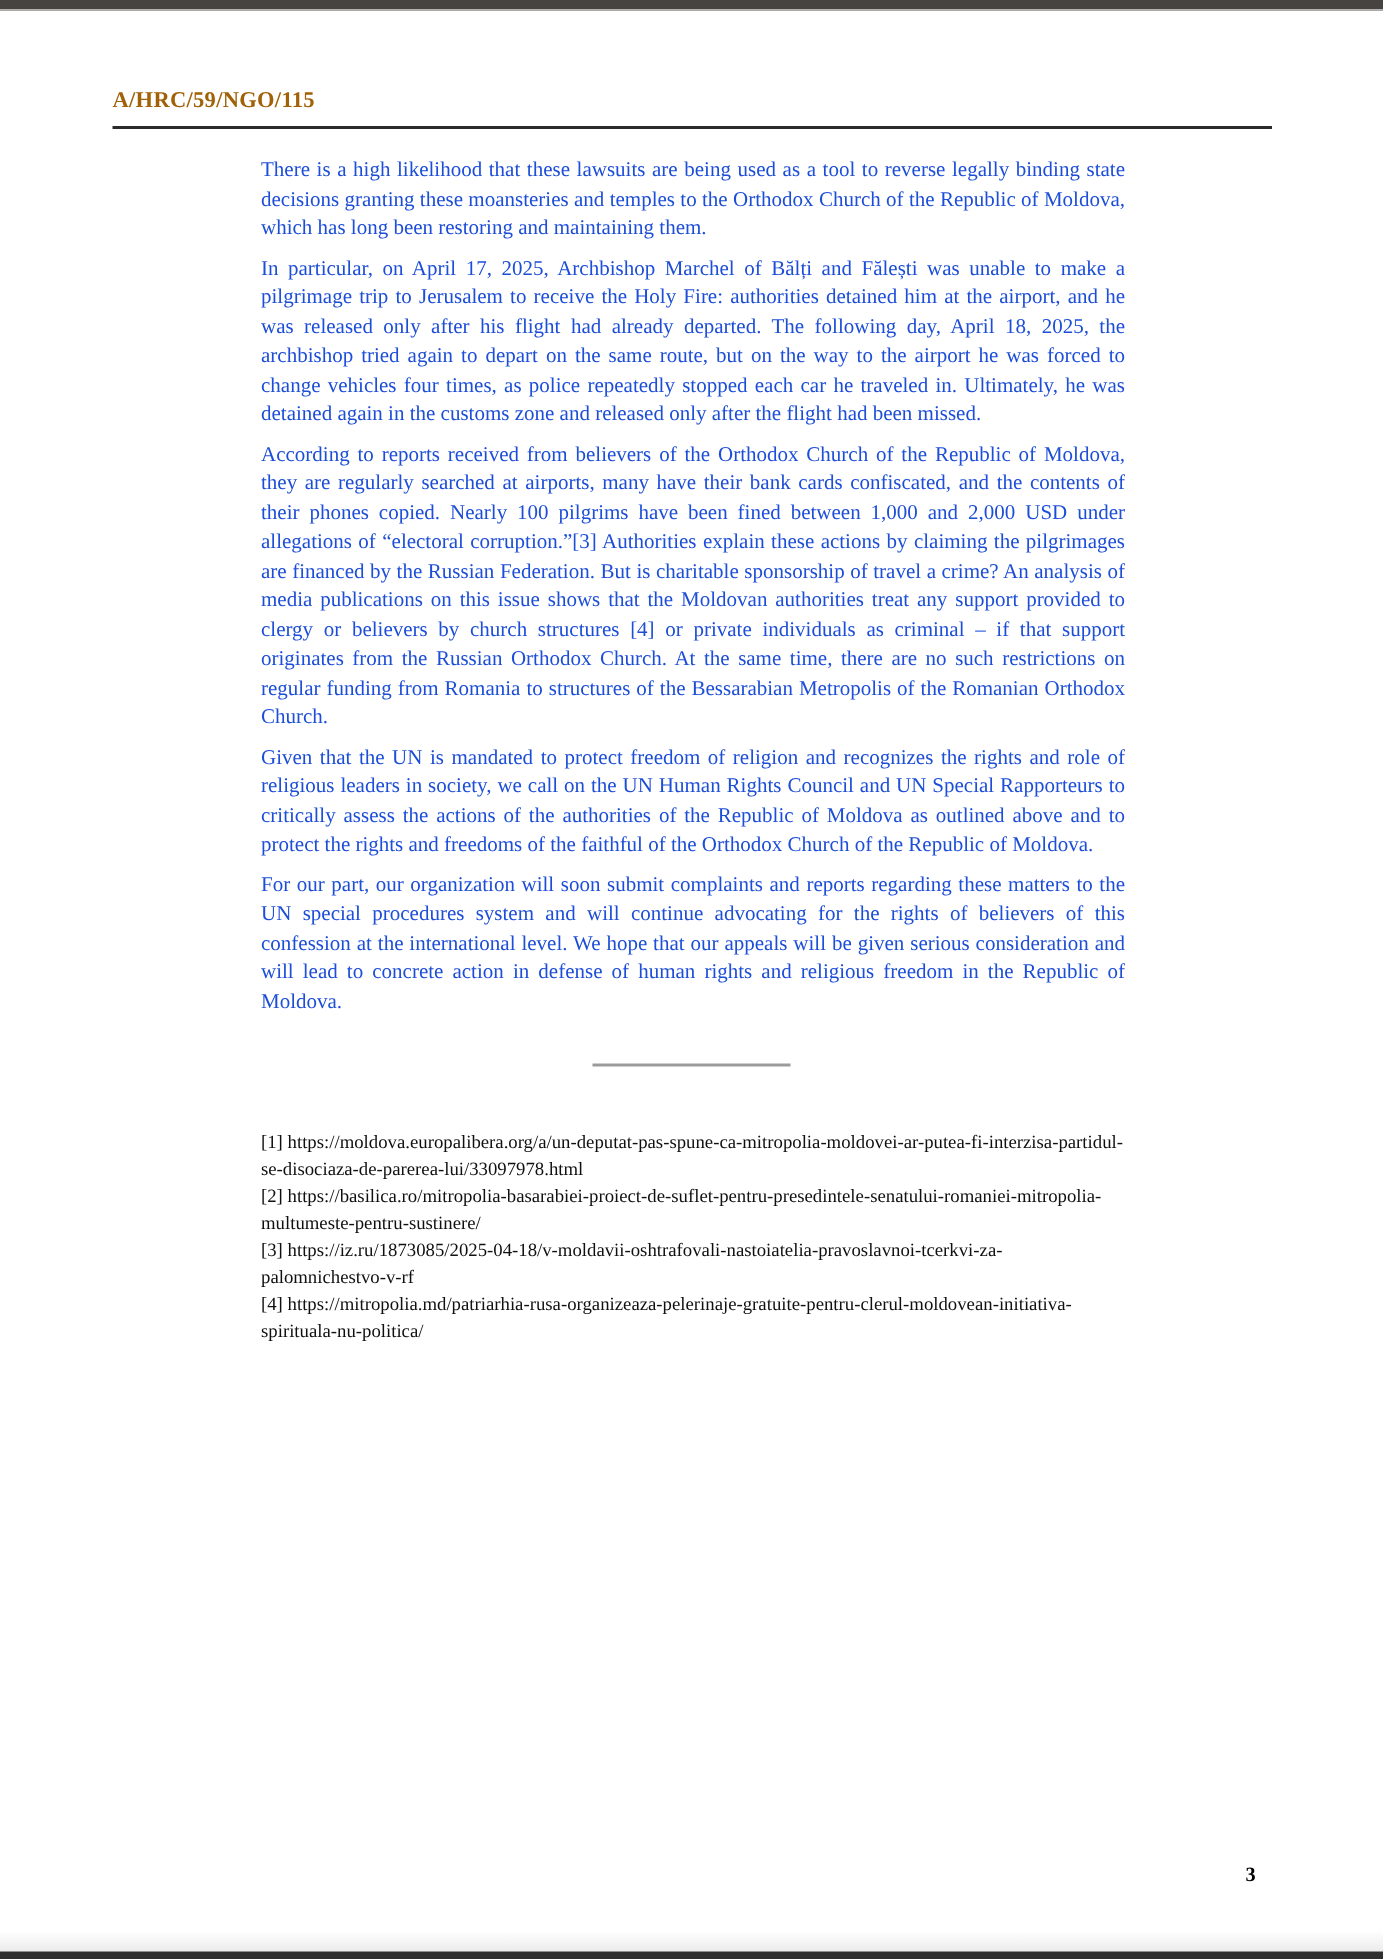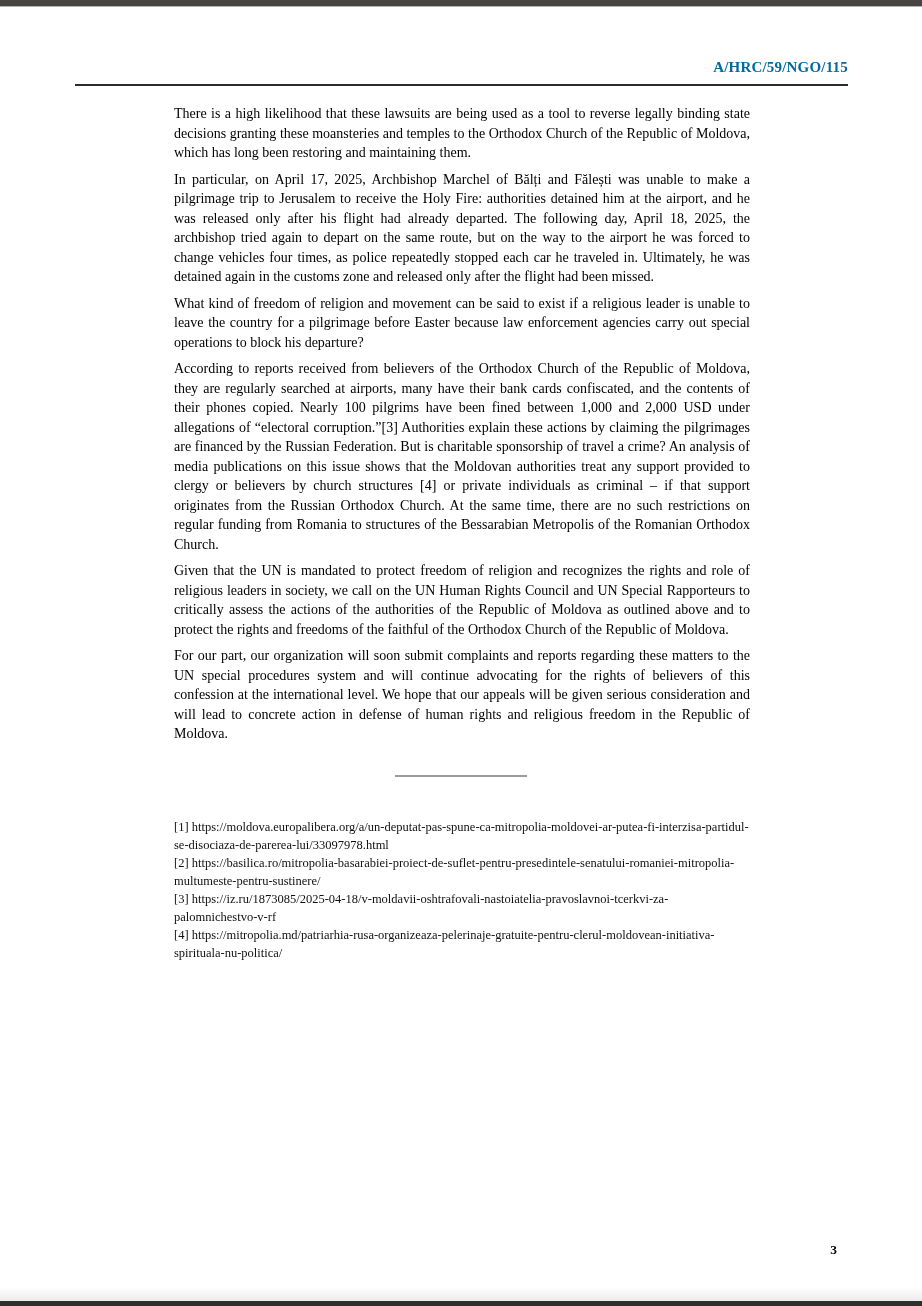--- a/index.html
+++ b/index.html
@@ -26,45 +26,45 @@
   }
   .viewer-bottom-edge {
     position: absolute; bottom: 0; left: 0; right: 0;
     height: 5px;
     background: #2f2f2f;
   }
 
   .doc-header {
     position: absolute;
     top: 59px; left: 75px; width: 773px;
-    text-align: right;
+    text-align: left;
     font-weight: bold;
     font-size: 15px;
     letter-spacing: 0.2px;
-    color: #0369a1;
+    color: #a16207;
   }
   .header-rule {
     position: absolute;
     top: 84px; left: 75px; width: 773px;
     height: 0;
     border-bottom: 2px solid #2b2b2b;
   }
 
   .content-column {
     position: absolute;
     top: 104px;
     left: 174px;
     width: 576px;
   }
   .body-text p {
     margin: 0 0 7px 0;
     font-size: 14px;
     line-height: 19.5px;
     text-align: justify;
-    color: #000000;
+    color: #1d4ed8;
   }
 
   .footnote-divider {
     width: 132px;
     height: 2px;
     background: #9b9b9b;
     margin: 31px 0 41px 221px;
   }
 
   .footnotes {
@@ -94,21 +94,20 @@
 
   <div class="doc-header">A/HRC/59/NGO/115</div>
 
   <div class="header-rule"></div>
 
   <div class="content-column">
 
     <div class="body-text">
       <p>There is a high likelihood that these lawsuits are being used as a tool to reverse legally binding state decisions granting these moansteries and temples to the Orthodox Church of the Republic of Moldova, which has long been restoring and maintaining them.</p>
       <p>In particular, on April 17, 2025, Archbishop Marchel of Bălți and Fălești was unable to make a pilgrimage trip to Jerusalem to receive the Holy Fire: authorities detained him at the airport, and he was released only after his flight had already departed. The following day, April 18, 2025, the archbishop tried again to depart on the same route, but on the way to the airport he was forced to change vehicles four times, as police repeatedly stopped each car he traveled in. Ultimately, he was detained again in the customs zone and released only after the flight had been missed.</p>
-      <p>What kind of freedom of religion and movement can be said to exist if a religious leader is unable to leave the country for a pilgrimage before Easter because law enforcement agencies carry out special operations to block his departure?</p>
       <p>According to reports received from believers of the Orthodox Church of the Republic of Moldova, they are regularly searched at airports, many have their bank cards confiscated, and the contents of their phones copied. Nearly 100 pilgrims have been fined between 1,000 and 2,000 USD under allegations of “electoral corruption.”[3] Authorities explain these actions by claiming the pilgrimages are financed by the Russian Federation. But is charitable sponsorship of travel a crime? An analysis of media publications on this issue shows that the Moldovan authorities treat any support provided to clergy or believers by church structures [4] or private individuals as criminal – if that support originates from the Russian Orthodox Church. At the same time, there are no such restrictions on regular funding from Romania to structures of the Bessarabian Metropolis of the Romanian Orthodox Church.</p>
       <p>Given that the UN is mandated to protect freedom of religion and recognizes the rights and role of religious leaders in society, we call on the UN Human Rights Council and UN Special Rapporteurs to critically assess the actions of the authorities of the Republic of Moldova as outlined above and to protect the rights and freedoms of the faithful of the Orthodox Church of the Republic of Moldova.</p>
       <p>For our part, our organization will soon submit complaints and reports regarding these matters to the UN special procedures system and will continue advocating for the rights of believers of this confession at the international level. We hope that our appeals will be given serious consideration and will lead to concrete action in defense of human rights and religious freedom in the Republic of Moldova.</p>
     </div>
 
     <div class="footnote-divider"></div>
 
     <div class="footnotes">
       <div class="footnote">[1] https://moldova.europalibera.org/a/un-deputat-pas-spune-ca-mitropolia-moldovei-ar-putea-fi-interzisa-partidul-se-disociaza-de-parerea-lui/33097978.html</div>
       <div class="footnote">[2] https://basilica.ro/mitropolia-basarabiei-proiect-de-suflet-pentru-presedintele-senatului-romaniei-mitropolia-multumeste-pentru-sustinere/</div>

